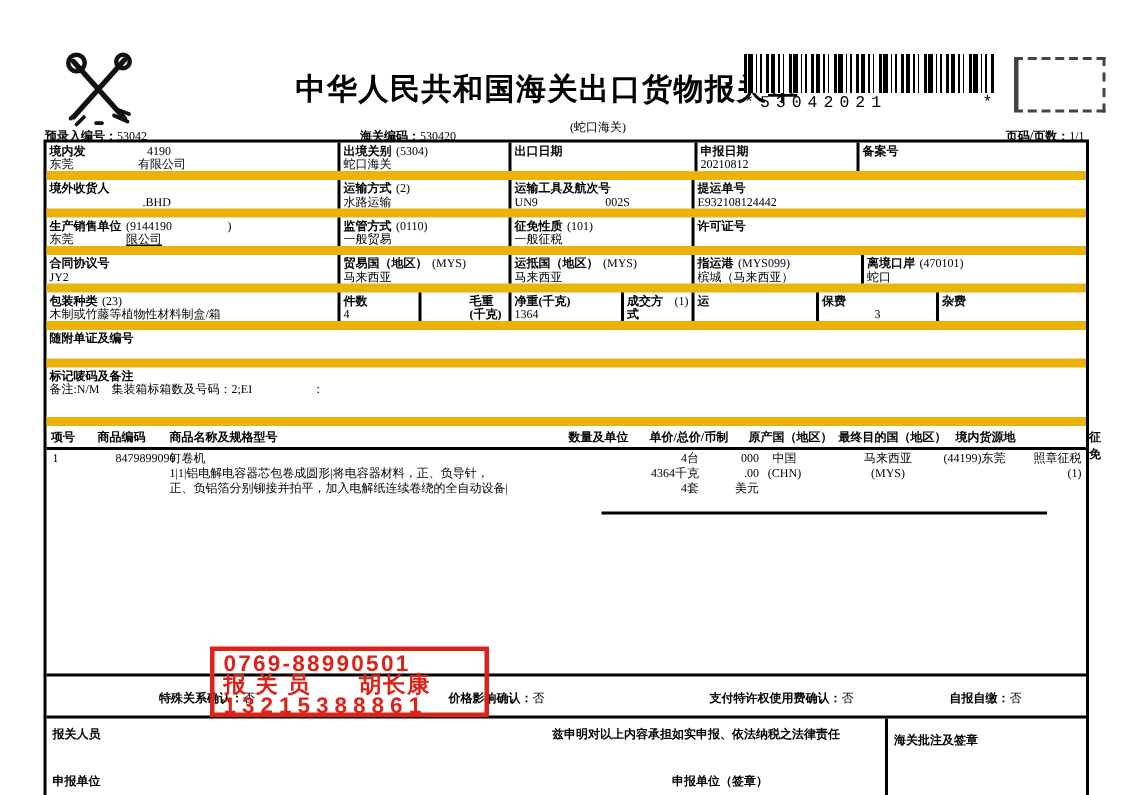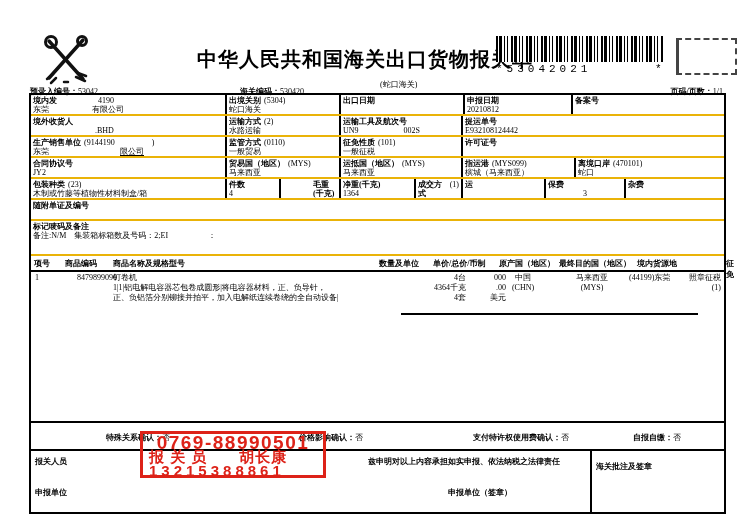--- a/index.html
+++ b/index.html
@@ -10,21 +10,21 @@
   .lbl{font-weight:bold;font-size:8px;line-height:9px;}
   .val{font-size:8px;line-height:9px;font-weight:normal;}
   .lines{white-space:pre-line;}
   
   .title{font-size:20px;font-weight:bold;letter-spacing:1px;text-align:center;}
   .barcode{background:repeating-linear-gradient(90deg,#000 0 2px,#fff 2px 3px,#000 3px 6px,#fff 6px 8px,#000 8px 9px,#fff 9px 11px,#000 11px 12px,#fff 12px 15px);}
   .barcode-text{font-family:"Liberation Mono","DejaVu Sans Mono",monospace;font-size:11px;letter-spacing:4px;}
   .stampbox{border:2px dashed #444;border-left:3px solid #444;}
   
   .form{position:absolute;left:29px;top:93px;width:693px;border:2px solid #000;box-sizing:content-box;}
-  .irow{display:flex;border-bottom:2px solid #eab308;}
+  .irow{display:flex;border-bottom:6px solid #eab308;}
   .irow:last-child{border-bottom:none;}
   .icell{border-right:2px solid #000;box-sizing:border-box;padding:1px 2px;overflow:hidden;}
   .icell:last-child{border-right:none;}
   .h19{height:19px;} .h33{height:33px;}
   .labline{display:flex;align-items:baseline;gap:3px;}
   
   .goods{position:relative;height:165px;border-bottom:2px solid #000;}
   .ghead{position:absolute;top:2px;font-weight:bold;font-size:8px;}
   .ghrule{position:absolute;left:0;right:0;top:14px;border-top:2px solid #000;}
   .gval{position:absolute;top:17px;font-size:8px;line-height:10px;}
@@ -32,21 +32,21 @@
   
   .confirm{position:relative;height:26px;border-bottom:2px solid #000;}
   .citem{position:absolute;top:9px;font-size:8px;}
   
   .footer{display:flex;height:61px;}
   .f-left{flex:1;position:relative;}
   .f-right{width:134px;border-left:2px solid #000;padding:4px;box-sizing:border-box;margin-left:16px;}
   .stamp{position:absolute;left:140px;top:431px;width:186px;height:47px;border:3px solid var(--stamp-color);
          box-sizing:border-box;color:var(--stamp-color);padding:1px 6px;z-index:3;background:transparent;
          font-family:"Liberation Sans","DejaVu Sans",sans-serif;}
-  .stamp .l1{font-size:19px;font-weight:bold;letter-spacing:1.5px;line-height:15px;text-align:center;}
+  .stamp .l1{font-size:15px;font-weight:bold;letter-spacing:1.5px;line-height:15px;}
   .stamp .l2{font-size:15px;font-weight:bold;letter-spacing:1px;line-height:13px;}
   .stamp .l3{font-size:15px;font-weight:bold;letter-spacing:4px;line-height:15px;}
 </style>
 </head>
 <body>
 
 <div class="page">
 
   <div class="abs" style="left:40px;top:30px;width:52px;height:56px;">
     <svg width="52" height="56" viewBox="0 0 52 56">
@@ -145,21 +145,21 @@
 
     <div class="irow h19">
       <div class="icell" style="width:196px;">
         <div class="labline">
             <span class="lbl">生产销售单位</span>
             <span class="val">(9144190</span>
             <span class="val" style="margin-left:34px;">)</span>
           </div>
         <div class="labline val">
             <span>东莞</span>
-            <span style="margin-left:68px;text-decoration:underline;">限公司</span>
+            <span style="margin-left:32px;text-decoration:underline;">限公司</span>
           </div>
       </div>
       <div class="icell" style="width:114px;">
         <div class="labline">
             <span class="lbl">监管方式</span>
             <span class="val">(0110)</span>
           </div>
         <div class="val">一般贸易</div>
       </div>
       <div class="icell" style="width:122px;">

